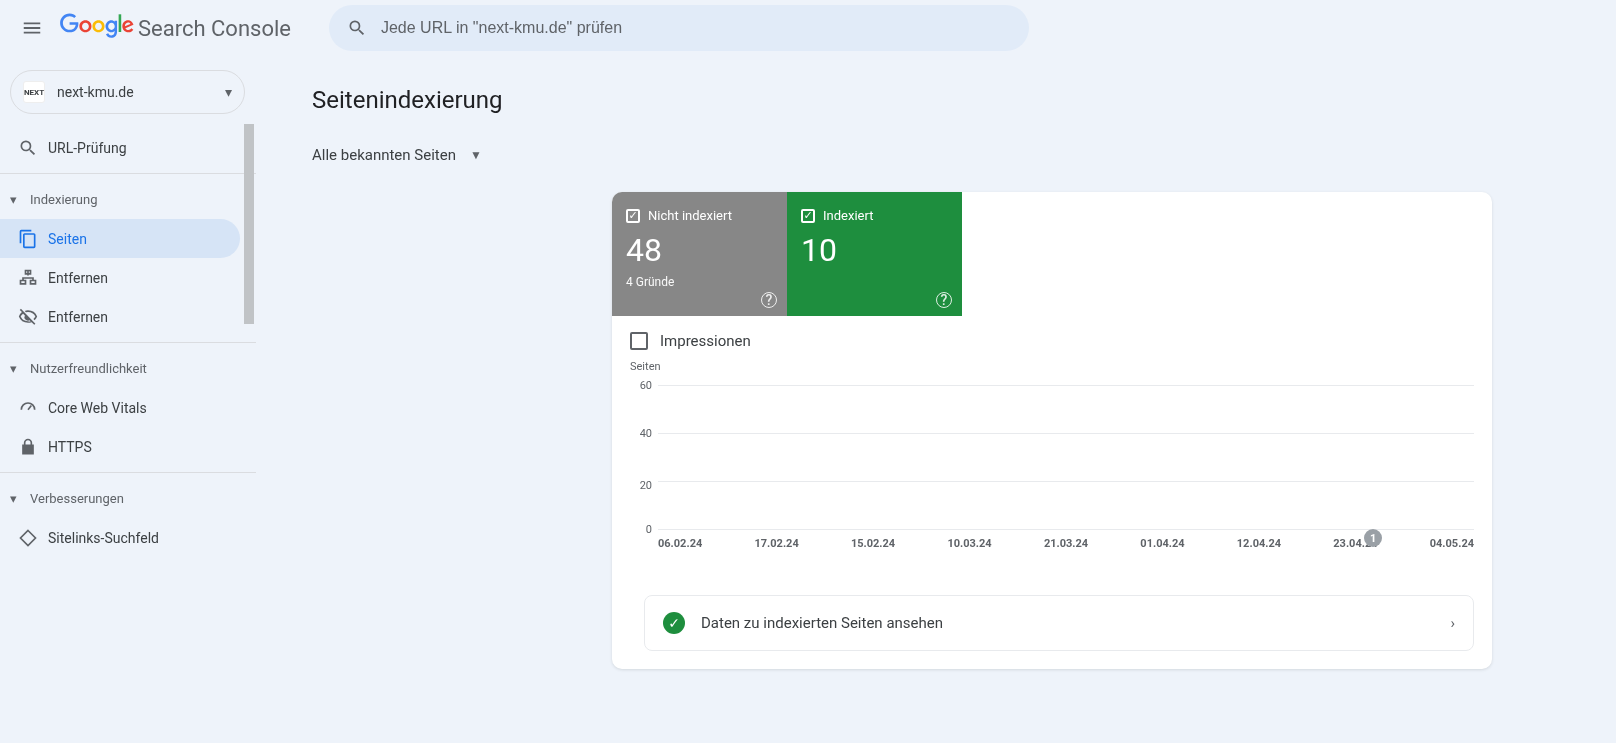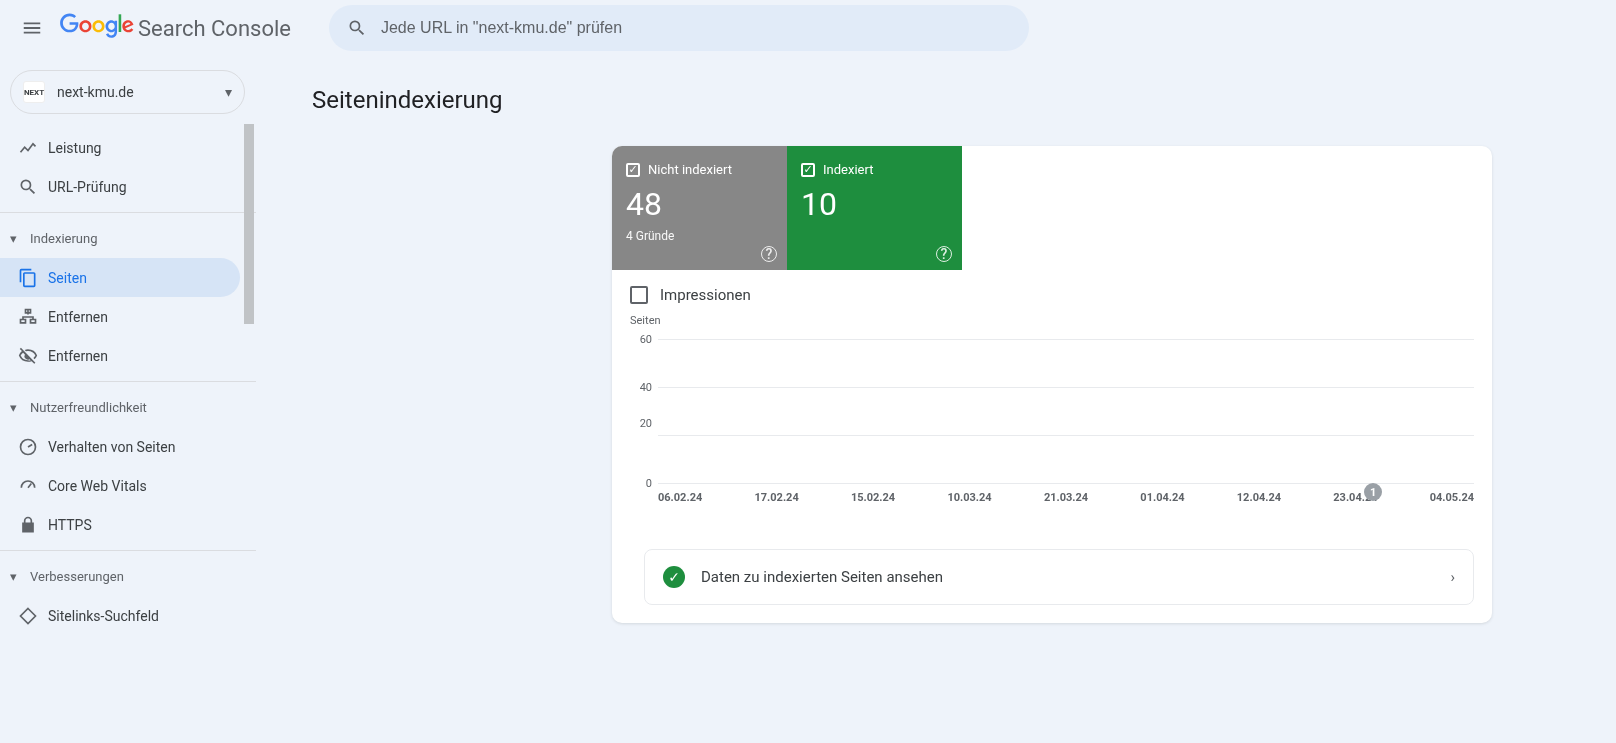--- a/index.html
+++ b/index.html
@@ -177,28 +177,20 @@
     <div class="prop-pill">
       <span class="mini">NEXT</span>
       <span>next-kmu.de</span>
       <span class="dd">▾</span>
     </div>
     <div class="nav-scroll">
       <div class="nav-list">
         <div class="nav-item">
           <span class="icn">
               <svg width="20" height="20" viewBox="0 0 24 24">
-                <path fill="none" stroke="currentColor" stroke-width="2" d="M3 17l5-6 4 4 6-8 3 3"></path>
-              </svg>
-            </span>
-          <span>Leistung</span>
-        </div>
-        <div class="nav-item">
-          <span class="icn">
-              <svg width="20" height="20" viewBox="0 0 24 24">
                 <path fill="currentColor" d="M15.5 14h-.79l-.28-.27A6.471 6.471 0 0016 9.5 6.5 6.5 0 109.5 16c1.61 0 3.09-.59 4.23-1.57l.27.28v.79l5 4.99L20.49 19l-4.99-5zm-6 0C7.01 14 5 11.99 5 9.5S7.01 5 9.5 5 14 7.01 14 9.5 11.99 14 9.5 14z"></path>
               </svg>
             </span>
           <span>URL-Prüfung</span>
         </div>
 
         <div class="nav-divider"></div>
         <div class="nav-head">
           <span class="chev">▾</span>
           <span>Indexierung</span>
@@ -225,29 +217,20 @@
                 <path fill="currentColor" d="M12 6a9.77 9.77 0 018.82 5.5 9.85 9.85 0 01-2.3 2.88l1.42 1.42A11.8 11.8 0 0023 11.5 11.83 11.83 0 0012 4a11.6 11.6 0 00-4 .7l1.58 1.58A9.5 9.5 0 0112 6zM2.1 3.51L4.7 6.11A11.8 11.8 0 001 11.5 11.83 11.83 0 0012 19a11.7 11.7 0 004.31-.82l3.18 3.18 1.41-1.41L3.51 2.1zM12 17a9.77 9.77 0 01-8.82-5.5 9.9 9.9 0 012.9-3.37l2.17 2.17a4 4 0 005.45 5.45l1.55 1.55A9.5 9.5 0 0112 17z"></path>
               </svg>
             </span>
           <span>Entfernen</span>
         </div>
 
         <div class="nav-divider"></div>
         <div class="nav-head">
           <span class="chev">▾</span>
           <span>Nutzerfreundlichkeit</span>
-        </div>
-        <div class="nav-item">
-          <span class="icn">
-              <svg width="20" height="20" viewBox="0 0 24 24">
-                <circle cx="12" cy="12" r="9" fill="none" stroke="currentColor" stroke-width="2"></circle>
-                <path d="M12 12l5-3" stroke="currentColor" stroke-width="2"></path>
-              </svg>
-            </span>
-          <span>Verhalten von Seiten</span>
         </div>
         <div class="nav-item">
           <span class="icn">
               <svg width="20" height="20" viewBox="0 0 24 24">
                 <path fill="none" stroke="currentColor" stroke-width="2" d="M4 14a8 8 0 0116 0"></path>
                 <path stroke="currentColor" stroke-width="2" d="M12 14l4-5"></path>
               </svg>
             </span>
           <span>Core Web Vitals</span>
         </div>
@@ -277,20 +260,24 @@
       </div>
       <div class="scrollbar-track">
 
         <div class="scrollbar-thumb"></div>
       </div>
     </div>
   </aside>
 
   <main class="main">
     <h1 class="page-title">Seitenindexierung</h1>
+    <div class="filter-row">
+      <span>Alle bekannten Seiten</span>
+      <span class="arrow">▼</span>
+    </div>
 
     <div class="card">
       <div class="tiles">
         <div class="tile grey">
           <div class="row1">
             <span class="chk">✓</span>
             <span>Nicht indexiert</span>
           </div>
           <div class="big">48</div>
           <div class="sub">4 Gründe</div>
@@ -309,21 +296,21 @@
       <div class="impress-row">
         <span class="box"></span>
         <span>Impressionen</span>
       </div>
 
       <div class="chart-wrap">
         <div class="y-title">Seiten</div>
         <div class="chart">
           <div class="y-axis" id="y-axis">
               <div class="y-tick" style="top: 152px;">0</div>
-              <div class="y-tick" style="top: 92px;">20</div>
+              <div class="y-tick" style="top: 108px;">20</div>
               <div class="y-tick" style="top: 56px;">40</div>
               <div class="y-tick" style="top: 8px;">60</div>
             </div>
           <div class="plot" id="plot">
             <div class="bars" id="bars">
                 <div class="bar">
                   <div class="top" style="height: 16.6667%;"></div>
                   <div class="bot" style="height: 81.6667%;"></div>
                 </div>
                 <div class="bar">

